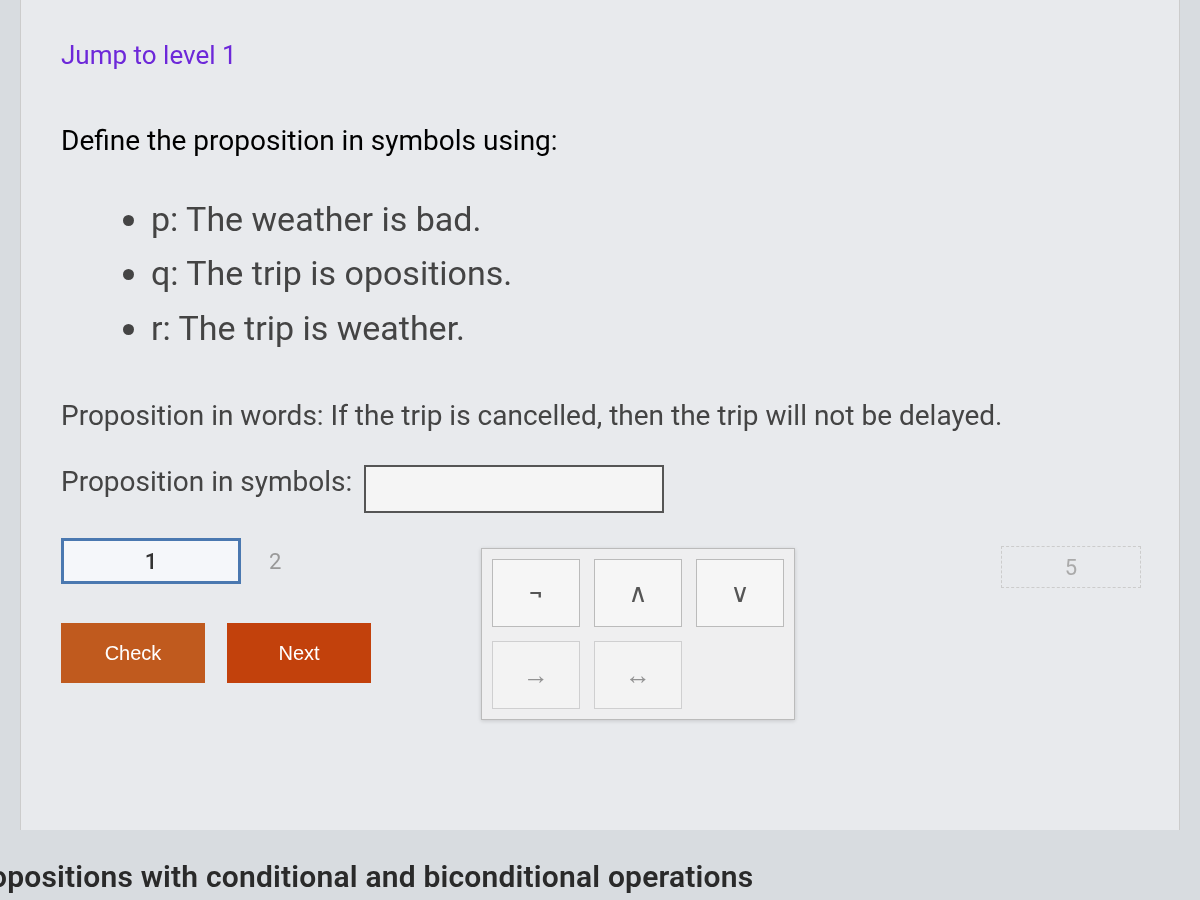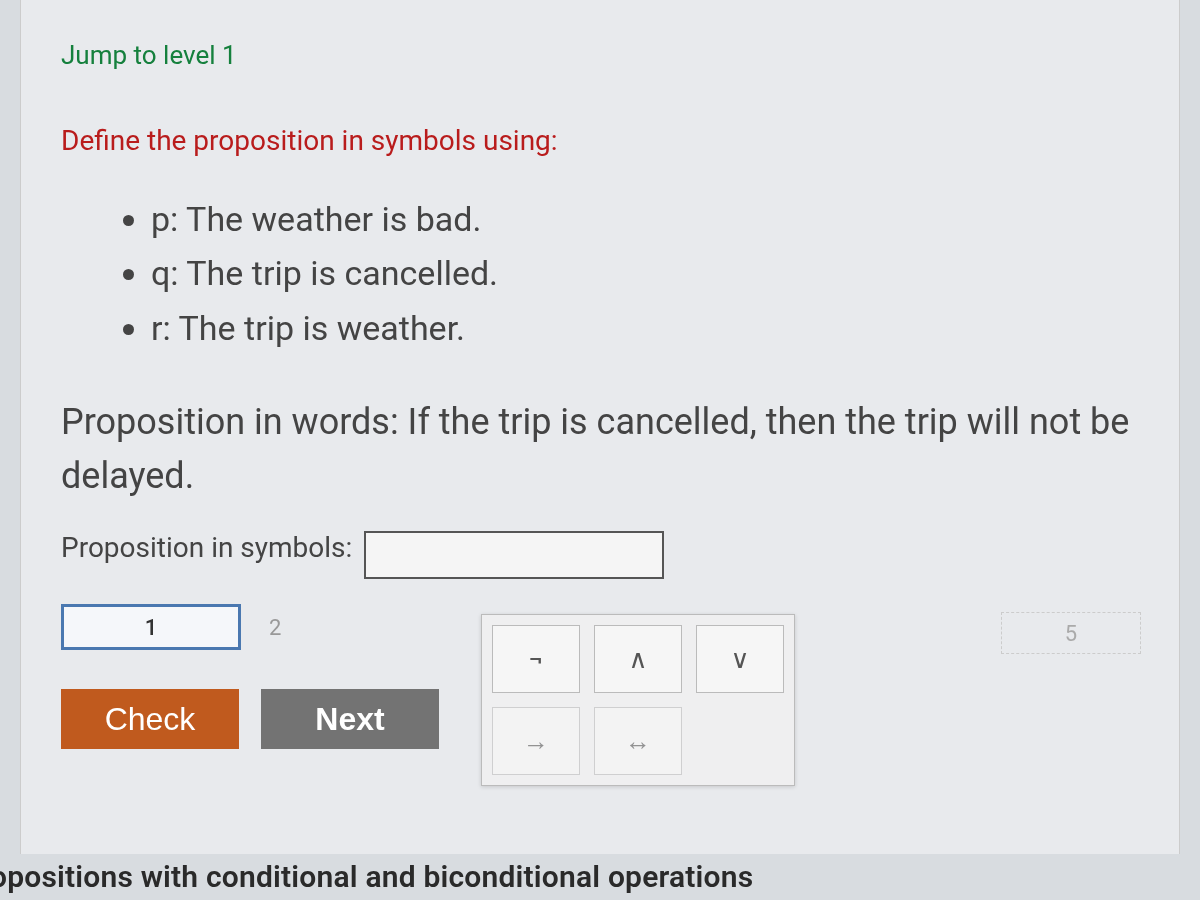--- a/index.html
+++ b/index.html
@@ -18,45 +18,45 @@
     }
     .panel {
       background: #e8eaed;
       margin: 0 20px;
       padding: 40px 40px 30px 40px;
       min-height: 830px;
       border-left: 1px solid #ccc;
       border-right: 1px solid #ccc;
     }
     .jump-link {
-      color: #15803d;
+      color: #6d28d9;
       font-size: 26px;
       font-weight: 400;
       margin-bottom: 50px;
       display: block;
       cursor: pointer;
     }
     .prompt {
       font-size: 28px;
-      color: #b91c1c;
+      color: #000000;
       margin-bottom: 30px;
       line-height: 1.5;
     }
     .prop-list {
       list-style: disc;
       margin-left: 90px;
       margin-bottom: 40px;
     }
     .prop-list li {
       font-size: 34px;
       color: #444;
       line-height: 1.6;
     }
     .words {
-      font-size: 36px;
+      font-size: 28px;
       color: #444;
       line-height: 1.5;
       margin-bottom: 28px;
     }
     .symbols-row {
       display: flex;
       gap: 12px;
       margin-bottom: 25px;
     }
     .symbols-label {
@@ -119,37 +119,36 @@
       justify-content: center;
     }
     .buttons-row {
       position: absolute;
       top: 85px;
       left: 0;
       display: flex;
       gap: 22px;
     }
     .btn {
-      width: 178px;
+      width: 144px;
       height: 60px;
       border: none;
-      font-size: 32px;
+      font-size: 20px;
       cursor: pointer;
       display: flex;
       align-items: center;
       justify-content: center;
     }
     .btn-check {
       background: #c05a1e;
       color: #fff;
     }
     .btn-next {
-      background: #737373;
+      background: #c2410c;
       color: #fff;
-      font-weight: bold;
     }
     .symbol-palette {
       position: absolute;
       left: 420px;
       top: 10px;
       background: rgba(240,240,240,0.85);
       border: 1px solid #bbb;
       padding: 10px;
       display: grid;
       grid-template-columns: repeat(3, 88px);
@@ -185,21 +184,21 @@
 <body>
 
 <div class="panel">
 
   <a class="jump-link">Jump to level 1</a>
 
   <p class="prompt">Define the proposition in symbols using:</p>
 
   <ul class="prop-list">
     <li>p: The weather is bad.</li>
-    <li>q: The trip is cancelled.</li>
+    <li>q: The trip is opositions.</li>
     <li>r: The trip is weather.</li>
   </ul>
 
   <p class="words">Proposition in words: If the trip is cancelled, then the trip will not be delayed.</p>
 
   <div class="symbols-row">
     <span class="symbols-label">Proposition in symbols:</span>
     <input type="text" class="symbols-input" value="" style="">
   </div>
 

